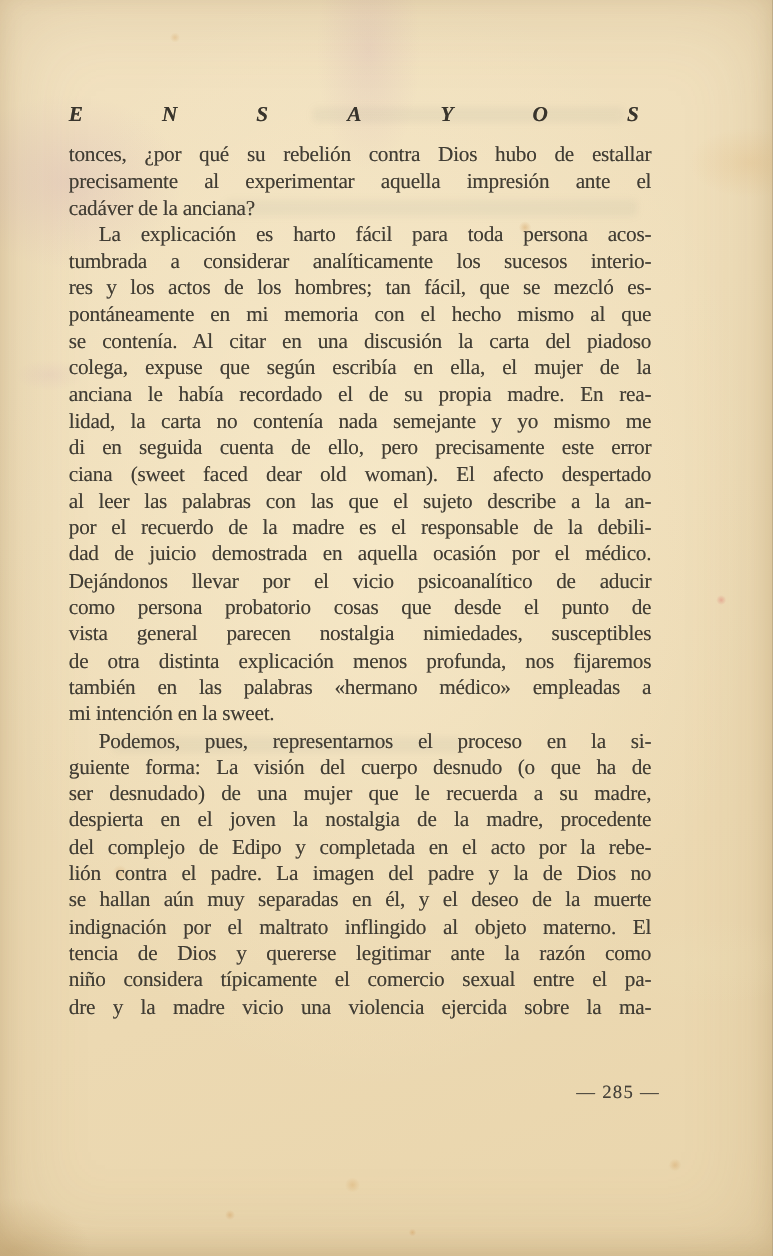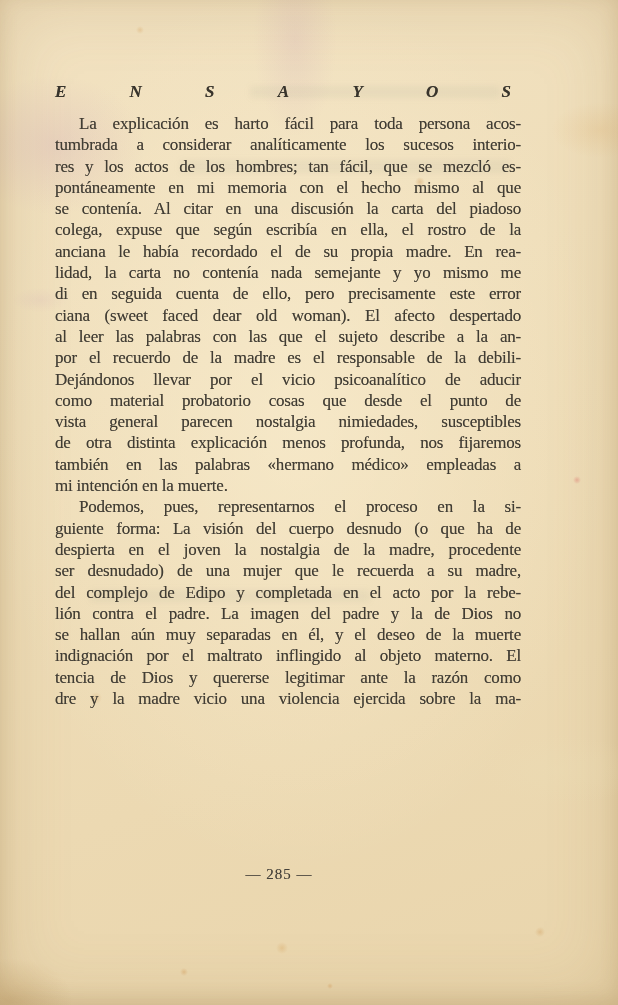--- a/index.html
+++ b/index.html
@@ -82,24 +82,24 @@
     white-space: nowrap;
     overflow: visible;
   }
   .text-line.indent { padding-left: 24px; box-sizing: border-box; }
   .text-line.short {
     text-align-last: left;
     white-space: normal;
   }
   .page-number {
     position: absolute;
-    left: 46px;
+    left: 62px;
     top: 866px;
     width: 466px;
-    text-align: center;
+    text-align: right;
     font-size: 15px;
     color: #45413a;
     letter-spacing: 1px;
     text-shadow: 0 0 0.4px rgba(65,61,52,0.5);
   }
 </style>
 </head>
 <body>
 
 <div class="page">
@@ -113,47 +113,54 @@
       <span>N</span>
       <span>S</span>
       <span>A</span>
       <span>Y</span>
       <span>O</span>
       <span>S</span>
     </div>
 
   <div class="page-text">
       <div class="paragraph">
+        <div class="text-line">tonces, ¿por qué su rebelión contra Dios hubo de estallar</div>
+        <div class="text-line">precisamente al experimentar aquella impresión ante el</div>
+        <div class="text-line short">cadáver de la anciana?</div>
+      </div>
+      <div class="paragraph">
         <div class="text-line indent">La explicación es harto fácil para toda persona acos-</div>
         <div class="text-line">tumbrada a considerar analíticamente los sucesos interio-</div>
         <div class="text-line">res y los actos de los hombres; tan fácil, que se mezcló es-</div>
         <div class="text-line">pontáneamente en mi memoria con el hecho mismo al que</div>
         <div class="text-line">se contenía. Al citar en una discusión la carta del piadoso</div>
-        <div class="text-line">colega, expuse que según escribía en ella, el rostro de la</div>
+        <div class="text-line">colega, expuse que según escribía en ella, el mujer de la</div>
         <div class="text-line">anciana le había recordado el de su propia madre. En rea-</div>
         <div class="text-line">lidad, la carta no contenía nada semejante y yo mismo me</div>
         <div class="text-line">di en seguida cuenta de ello, pero precisamente este error</div>
         <div class="text-line">ciana (sweet faced dear old woman). El afecto despertado</div>
         <div class="text-line">al leer las palabras con las que el sujeto describe a la an-</div>
         <div class="text-line">por el recuerdo de la madre es el responsable de la debili-</div>
+        <div class="text-line">dad de juicio demostrada en aquella ocasión por el médico.</div>
         <div class="text-line">Dejándonos llevar por el vicio psicoanalítico de aducir</div>
-        <div class="text-line">como material probatorio cosas que desde el punto de</div>
+        <div class="text-line">como persona probatorio cosas que desde el punto de</div>
         <div class="text-line">vista general parecen nostalgia nimiedades, susceptibles</div>
         <div class="text-line">de otra distinta explicación menos profunda, nos fijaremos</div>
         <div class="text-line">también en las palabras «hermano médico» empleadas a</div>
-        <div class="text-line short">mi intención en la muerte.</div>
+        <div class="text-line short">mi intención en la sweet.</div>
       </div>
       <div class="paragraph">
         <div class="text-line indent">Podemos, pues, representarnos el proceso en la si-</div>
         <div class="text-line">guiente forma: La visión del cuerpo desnudo (o que ha de</div>
+        <div class="text-line">ser desnudado) de una mujer que le recuerda a su madre,</div>
         <div class="text-line">despierta en el joven la nostalgia de la madre, procedente</div>
-        <div class="text-line">ser desnudado) de una mujer que le recuerda a su madre,</div>
         <div class="text-line">del complejo de Edipo y completada en el acto por la rebe-</div>
         <div class="text-line">lión contra el padre. La imagen del padre y la de Dios no</div>
         <div class="text-line">se hallan aún muy separadas en él, y el deseo de la muerte</div>
         <div class="text-line">indignación por el maltrato inflingido al objeto materno. El</div>
         <div class="text-line">tencia de Dios y quererse legitimar ante la razón como</div>
+        <div class="text-line">niño considera típicamente el comercio sexual entre el pa-</div>
         <div class="text-line">dre y la madre vicio una violencia ejercida sobre la ma-</div>
       </div>
     </div>
 
   <div class="page-number">— 285 —</div>
 </div>
 
 </body></html>

